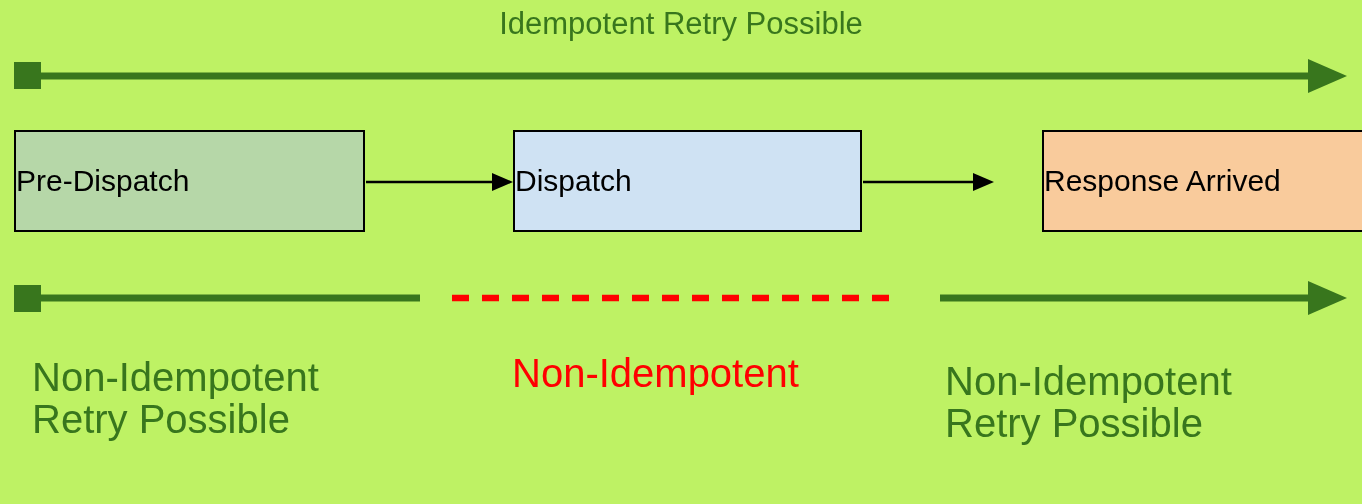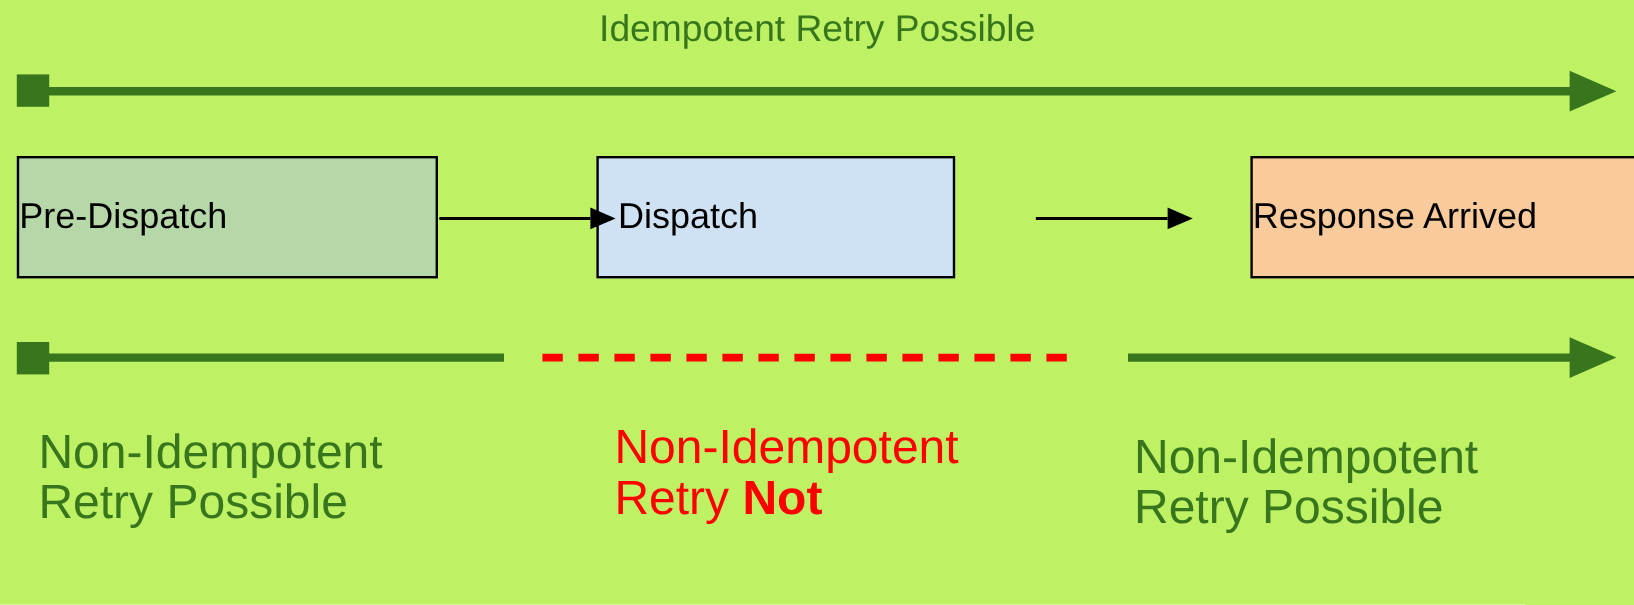--- a/index.html
+++ b/index.html
@@ -30,21 +30,21 @@
     box-sizing: border-box;
     border: 2px solid var(--box_border, #000000);
     display: flex;
     align-items: center;
     justify-content: flex-start;
     font-size: 30px;
     color: #000000;
     white-space: nowrap;
   }
   .box-pre      { left: 14px;  width: 351px; background: var(--box_green_fill, #b6d7a8); }
-  .box-dispatch { left: 497px; width: 299px; background: var(--box_blue_fill, #cfe2f3); padding-left: 16px; }
+  .box-dispatch { left: 513px; width: 349px; background: var(--box_blue_fill, #cfe2f3); }
   .box-response { left: 994px; width: 352px; background: var(--box_orange_fill, #f9cb9c); margin-left: 48px; }
   .caption {
     position: absolute;
     font-size: 40px;
     line-height: 42px;
     white-space: nowrap;
   }
   .caption-left  { left: 32px;  top: 356px; width: 370px; color: var(--green, #38761d); }
   .caption-mid   { left: 512px; top: 352px; width: 350px; color: var(--red, #ff0000); }
   .caption-right { left: 945px; top: 360px; width: 340px; color: var(--green, #38761d); }
@@ -90,21 +90,20 @@
     <polygon class="green-fill" points="1308,7 1308,41 1347,24"></polygon>
   </svg>
 
   <div class="caption caption-left">
     <div>Non-Idempotent</div>
     <div>Retry Possible</div>
   </div>
 
   <div class="caption caption-mid">
     <div>Non-Idempotent</div>
-    <div><span>Retry </span><b>Not</b></div>
   </div>
 
   <div class="caption caption-right">
     <div>Non-Idempotent</div>
     <div>Retry Possible</div>
   </div>
 
 </div>
 
 </body></html>

